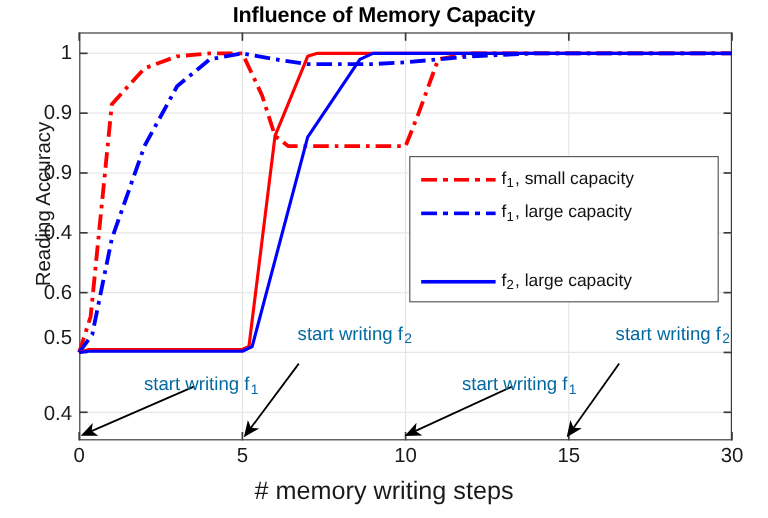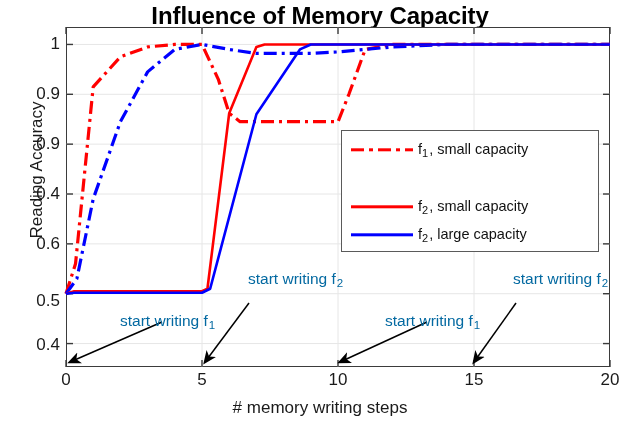--- a/index.html
+++ b/index.html
@@ -1,39 +1,39 @@
 <!DOCTYPE html>
 <html><head>
 <meta charset="utf-8">
 <style>
   html,body{margin:0;padding:0;background:#ffffff;}
   body{width:640px;height:432px;overflow:hidden;font-family:"Liberation Sans",sans-serif;}
   #fig{position:relative;width:640px;height:432px;background:#fff;}
 
   #title{
     position:absolute;left:0;top:2px;width:640px;text-align:center;
-    font-size:24px;font-weight:bold;color:#000;letter-spacing:-0.1px;
+    font-size:18px;font-weight:bold;color:#000;letter-spacing:-0.1px;
   }
 
   #plotwrap{position:absolute;left:66px;top:27px;width:544px;height:340px;}
   #axesframe{position:absolute;left:0;top:0;width:100%;height:100%;
     border:1.6px solid #3b3b3b;box-sizing:border-box;background:#fff;}
 
   svg.layer{position:absolute;left:0;top:0;width:544px;height:340px;overflow:visible;}
 
   .ytlabel{position:absolute;right:0;text-align:right;font-size:17px;color:#1a1a1a;
     transform:translateY(-50%);white-space:nowrap;}
   #ylabels{position:absolute;left:0;top:27px;width:60px;height:340px;}
 
   #xlabels{position:absolute;left:66px;top:370px;width:544px;height:26px;}
   .xtlabel{position:absolute;top:0;font-size:17px;color:#1a1a1a;
     transform:translateX(-50%);white-space:nowrap;}
 
   #xaxistitle{position:absolute;left:0;top:398px;width:640px;text-align:center;
-    font-size:17px;color:#1a1a1a;}
+    font-size:21px;color:#1a1a1a;}
 
   #yaxistitle{
     position:absolute;left:-73px;top:160px;width:220px;text-align:center;
     font-size:17px;color:#1a1a1a;transform:rotate(-90deg);transform-origin:center center;
   }
 
   .annot{position:absolute;font-size:15.5px;color:#0369a1;white-space:nowrap;}
   .annot .sub{font-size:11.5px;vertical-align:-3px;padding-left:1px;}
 
   #legend{position:absolute;left:341px;top:130px;width:258px;height:122px;
@@ -49,21 +49,21 @@
 </style>
 </head>
 <body>
 
 <div id="fig">
 
   <div id="title">Influence of Memory Capacity</div>
 
   <div id="ylabels">
       <div class="ytlabel" style="top: 318px; width: 52px;">0.4</div>
-      <div class="ytlabel" style="top: 274px; width: 52px;">0.5</div>
+      <div class="ytlabel" style="top: 255px; width: 52px;">0.5</div>
       <div class="ytlabel" style="top: 216.862px; width: 52px;">0.6</div>
       <div class="ytlabel" style="top: 167.009px; width: 52px;">0.4</div>
       <div class="ytlabel" style="top: 117.155px; width: 52px;">0.9</div>
       <div class="ytlabel" style="top: 67.3021px; width: 52px;">0.9</div>
       <div class="ytlabel" style="top: 17.4487px; width: 52px;">1</div>
     </div>
   <div id="yaxistitle">Reading Accuracy</div>
 
   <div id="plotwrap">
     <div id="axesframe"></div>
@@ -128,36 +128,36 @@
       <div class="annot" style="left: 248px; top: 270px;"><span>start writing f</span><span class="sub">2</span></div>
       <div class="annot" style="left: 385px; top: 312px;"><span>start writing f</span><span class="sub">1</span></div>
       <div class="annot" style="left: 513px; top: 270px;"><span>start writing f</span><span class="sub">2</span></div>
     </div>
 
   <div id="xlabels">
       <div class="xtlabel" style="left: 0px;">0</div>
       <div class="xtlabel" style="left: 136px;">5</div>
       <div class="xtlabel" style="left: 272px;">10</div>
       <div class="xtlabel" style="left: 408px;">15</div>
-      <div class="xtlabel" style="left: 544px;">20</div>
+      <div class="xtlabel" style="left: 544px;">30</div>
     </div>
   <div id="xaxistitle"># memory writing steps</div>
 
   <div id="legend">
       <div class="legrow" style="top: 4px;">
         <div class="legsample">
           <div class="ls-line ls-dash-red"></div>
         </div>
         <div class="legtext"><span>f</span><span class="sub">1</span><span>, small capacity</span></div>
       </div>
-      <div class="legrow" style="top: 61px;">
+      <div class="legrow" style="top: 32.5px;">
         <div class="legsample">
-          <div class="ls-line ls-red"></div>
+          <div class="ls-line ls-dash-blue"></div>
         </div>
-        <div class="legtext"><span>f</span><span class="sub">2</span><span>, small capacity</span></div>
+        <div class="legtext"><span>f</span><span class="sub">1</span><span>, large capacity</span></div>
       </div>
       <div class="legrow" style="top: 89.5px;">
         <div class="legsample">
           <div class="ls-line ls-blue"></div>
         </div>
         <div class="legtext"><span>f</span><span class="sub">2</span><span>, large capacity</span></div>
       </div>
     </div>
 
 </div>

